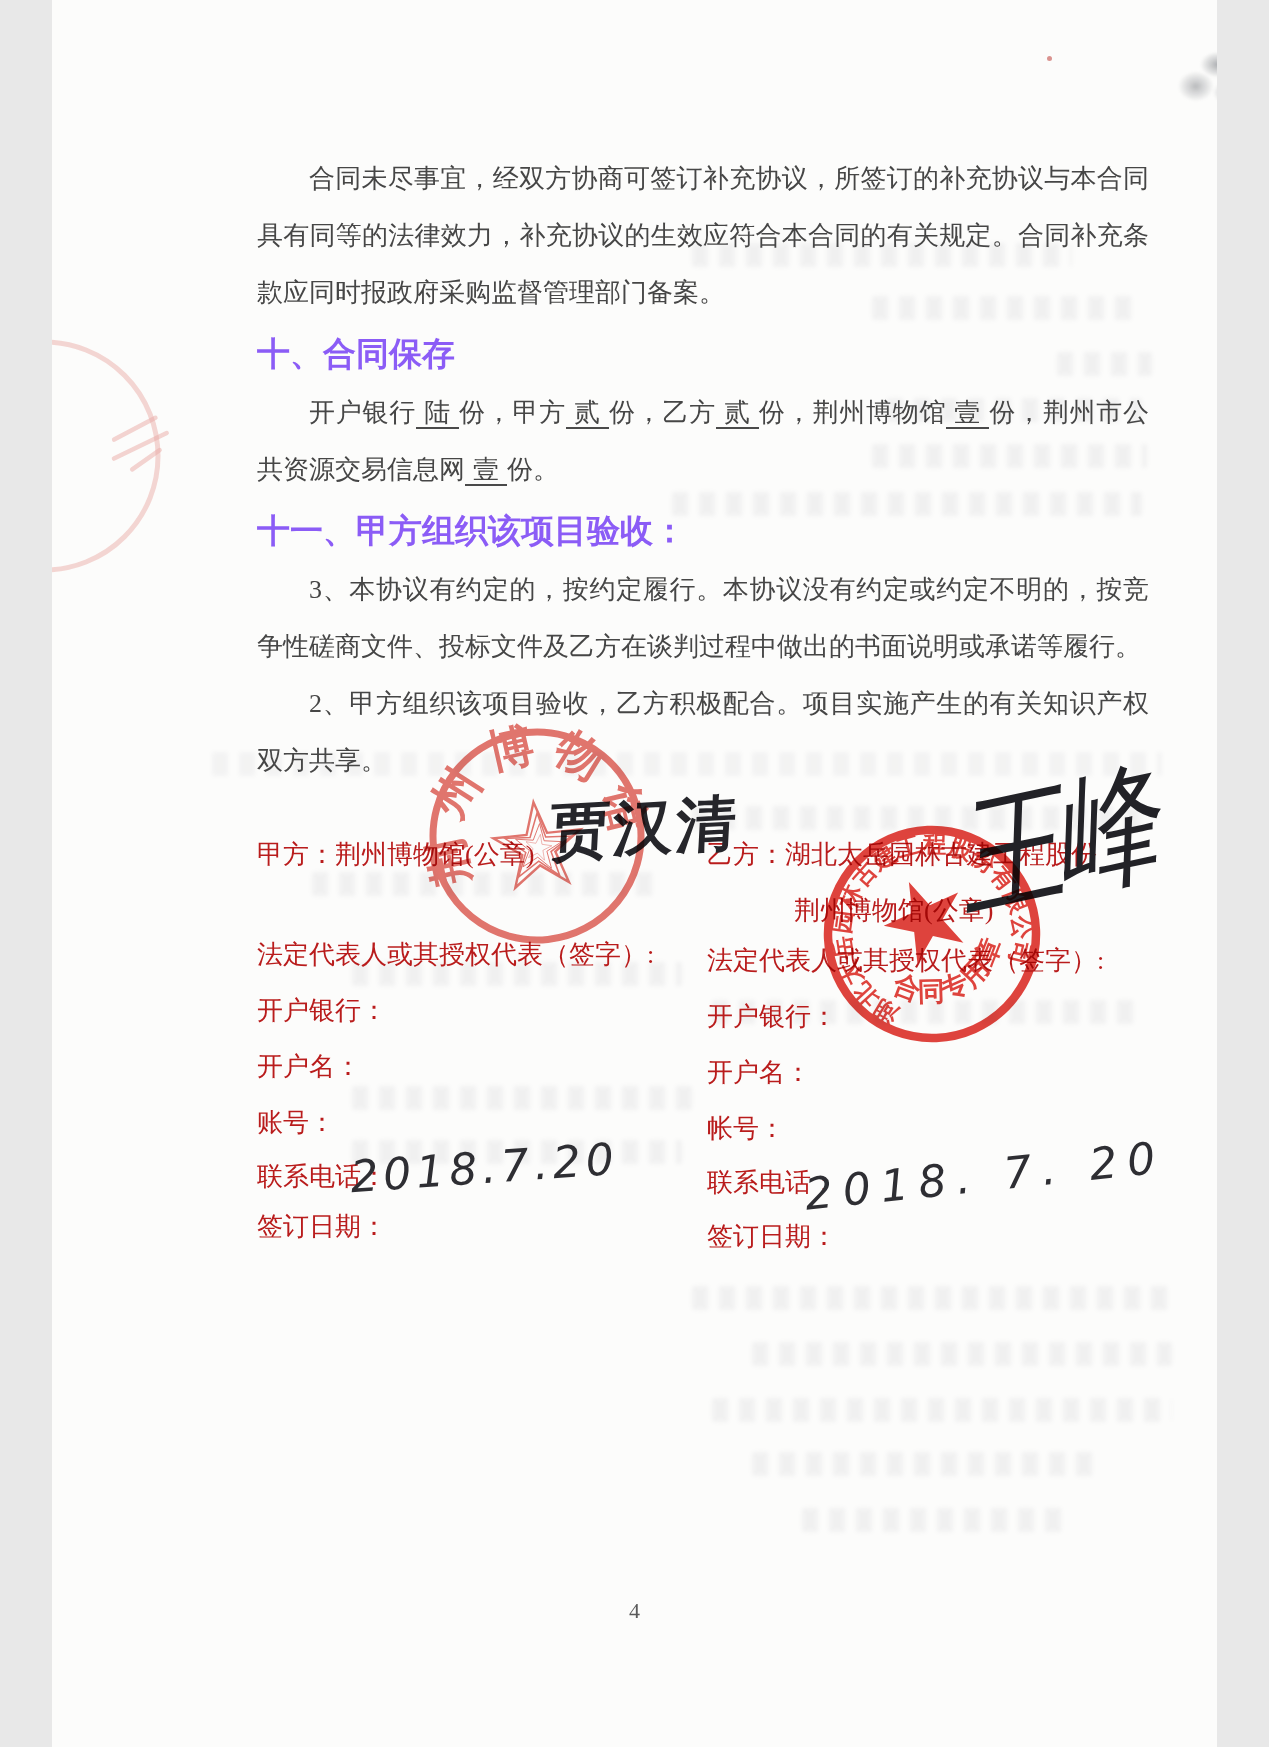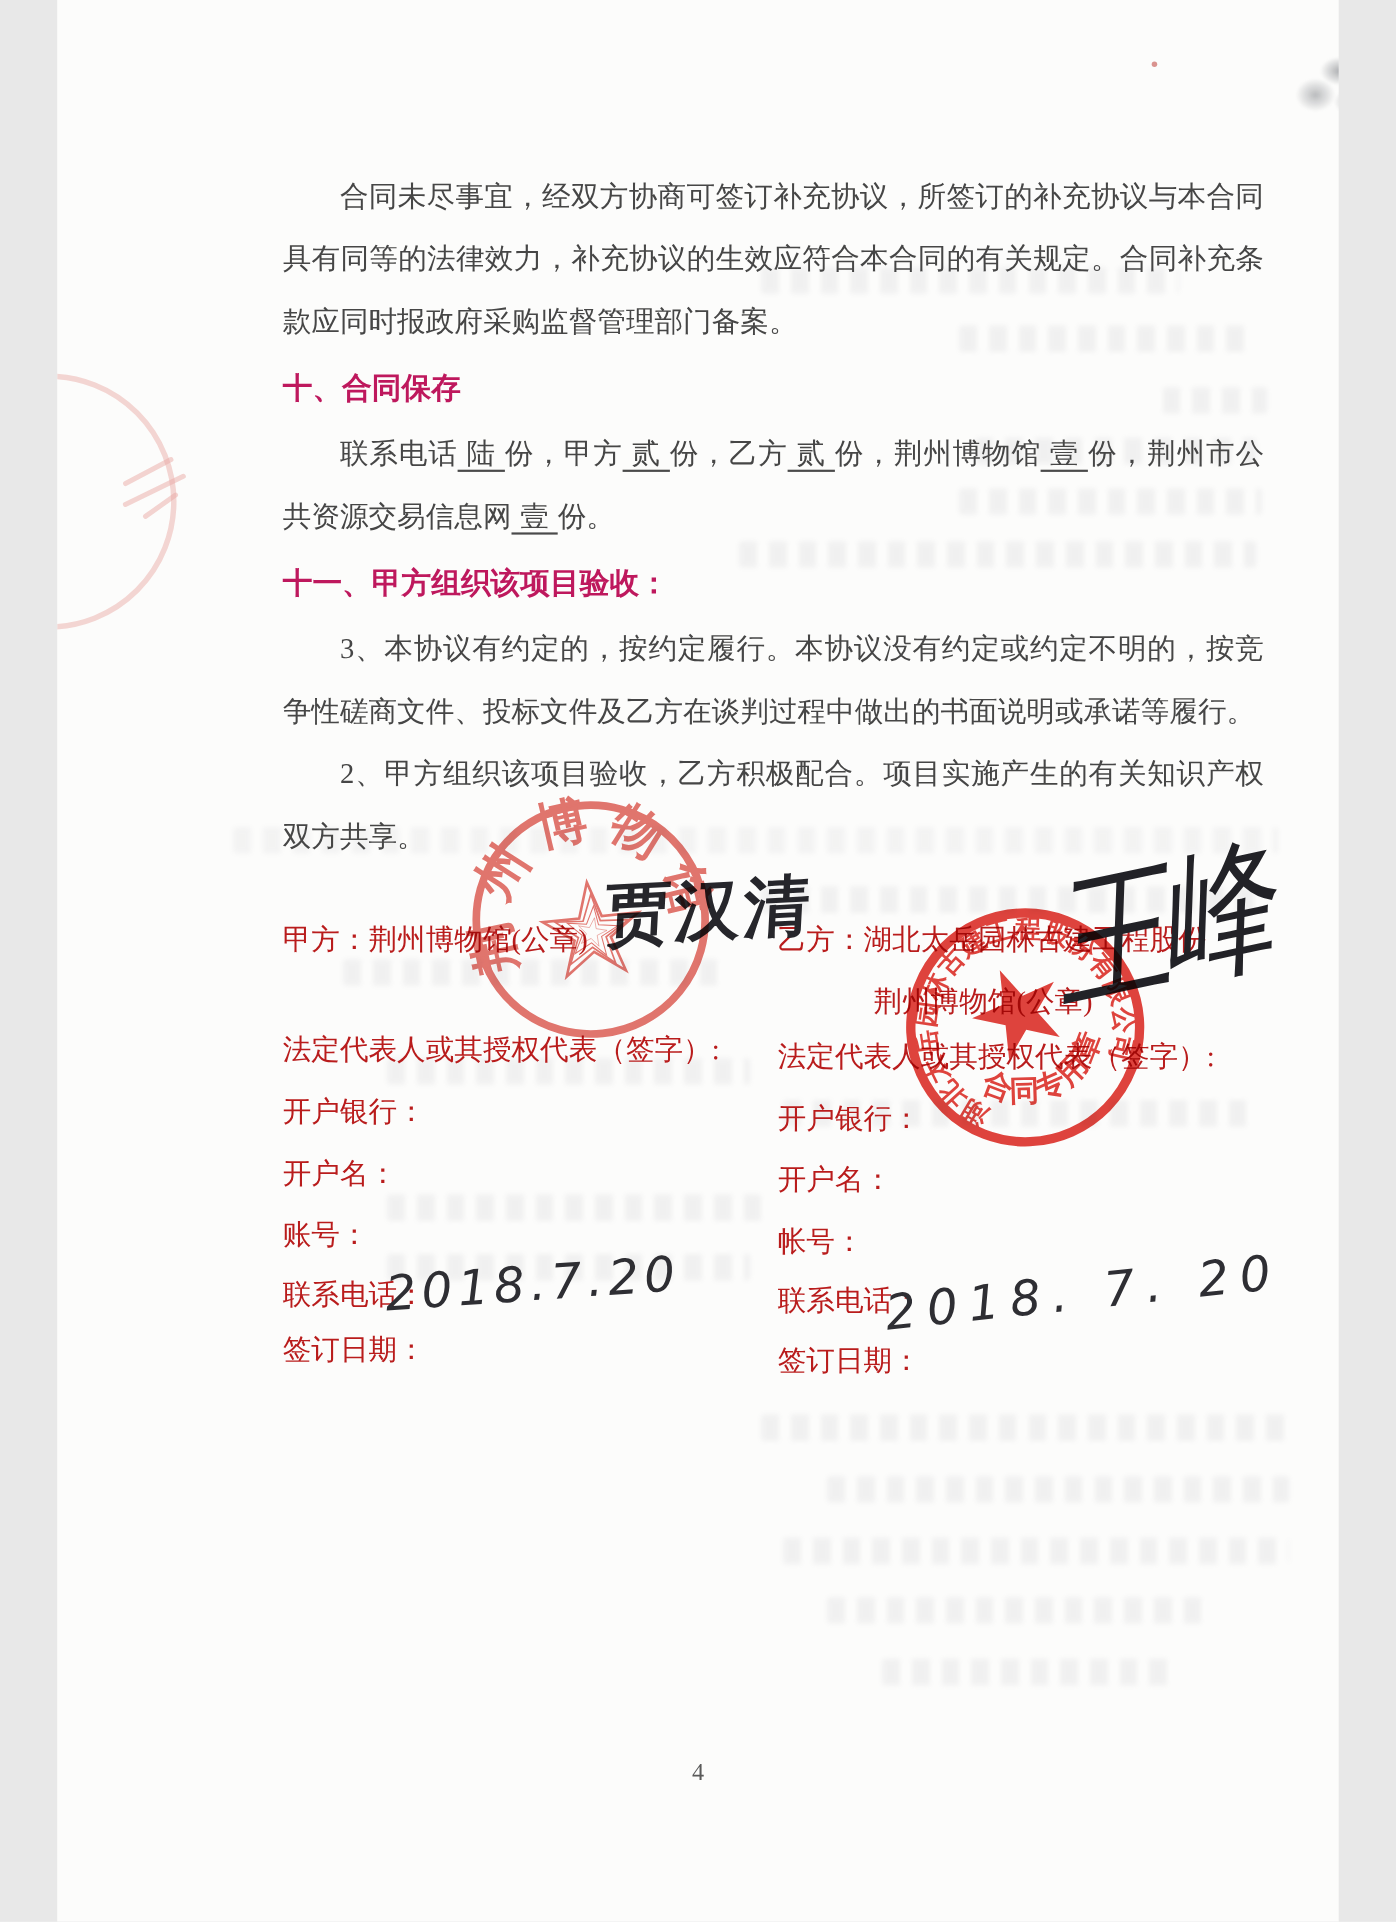--- a/index.html
+++ b/index.html
@@ -15,21 +15,21 @@
   
   .doc-text{
     position:absolute;left:205px;top:150px;width:892px;
     font-size:26px;line-height:57px;
     text-align:justify;
   }
   .doc-text p{margin:0;text-indent:2em;}
   .doc-text h3{
     margin:4px 0 2px 0;
     font-family:"Liberation Sans","DejaVu Sans",sans-serif;
-    font-weight:700;font-size:27px;color:#be185d;
+    font-weight:700;font-size:33px;color:#8b5cf6;
     text-indent:0;
   }
   .u{
     border-bottom:2px solid #4a4a4a;
     padding:0 8px;
   }
   
   .sig-label{
     position:absolute;
     font-size:26px;line-height:34px;white-space:nowrap;
@@ -121,21 +121,21 @@
     <g stroke="rgba(222,105,98,.5)" stroke-width="4.5" stroke-linecap="round" transform="rotate(-18 88 120)">
       <path d="M66 104 L112 96"></path>
       <path d="M60 122 L118 114"></path>
       <path d="M74 138 L106 128"></path>
     </g>
   </svg>
 
   <div class="doc-text">
     <p>合同未尽事宜，经双方协商可签订补充协议，所签订的补充协议与本合同具有同等的法律效力，补充协议的生效应符合本合同的有关规定。合同补充条款应同时报政府采购监督管理部门备案。</p>
     <h3>十、合同保存</h3>
-    <p><span>联系电话</span><span class="u">陆</span><span>份，甲方</span><span class="u">贰</span><span>份，乙方</span><span class="u">贰</span><span>份，荆州博物馆</span><span class="u">壹</span><span>份，荆州市公共资源交易信息网</span><span class="u">壹</span><span>份。</span></p>
+    <p><span>开户银行</span><span class="u">陆</span><span>份，甲方</span><span class="u">贰</span><span>份，乙方</span><span class="u">贰</span><span>份，荆州博物馆</span><span class="u">壹</span><span>份，荆州市公共资源交易信息网</span><span class="u">壹</span><span>份。</span></p>
     <h3>十一、甲方组织该项目验收：</h3>
     <p>3、本协议有约定的，按约定履行。本协议没有约定或约定不明的，按竞争性磋商文件、投标文件及乙方在谈判过程中做出的书面说明或承诺等履行。</p>
     <p>2、甲方组织该项目验收，乙方积极配合。项目实施产生的有关知识产权双方共享。</p>
   </div>
 
   <div class="sig-label" style="left:205px;top:814px;">甲方：荆州博物馆(公章)</div>
   <div class="sig-label" style="left:205px;top:914px;">法定代表人或其授权代表（签字）:</div>
   <div class="sig-label" style="left:205px;top:970px;">开户银行：</div>
   <div class="sig-label" style="left:205px;top:1026px;">开户名：</div>
   <div class="sig-label" style="left:205px;top:1082px;">账号：</div>

